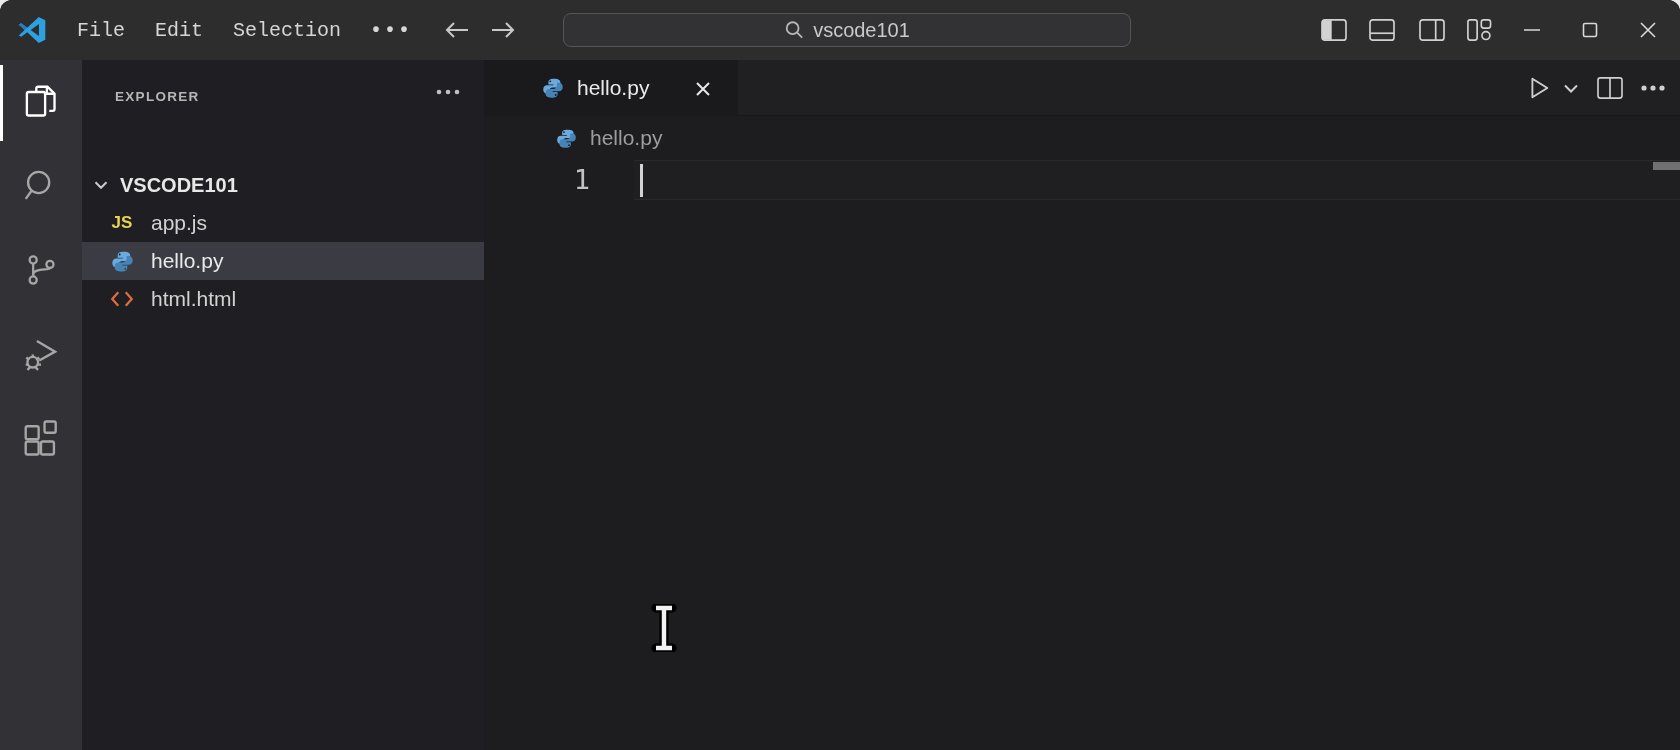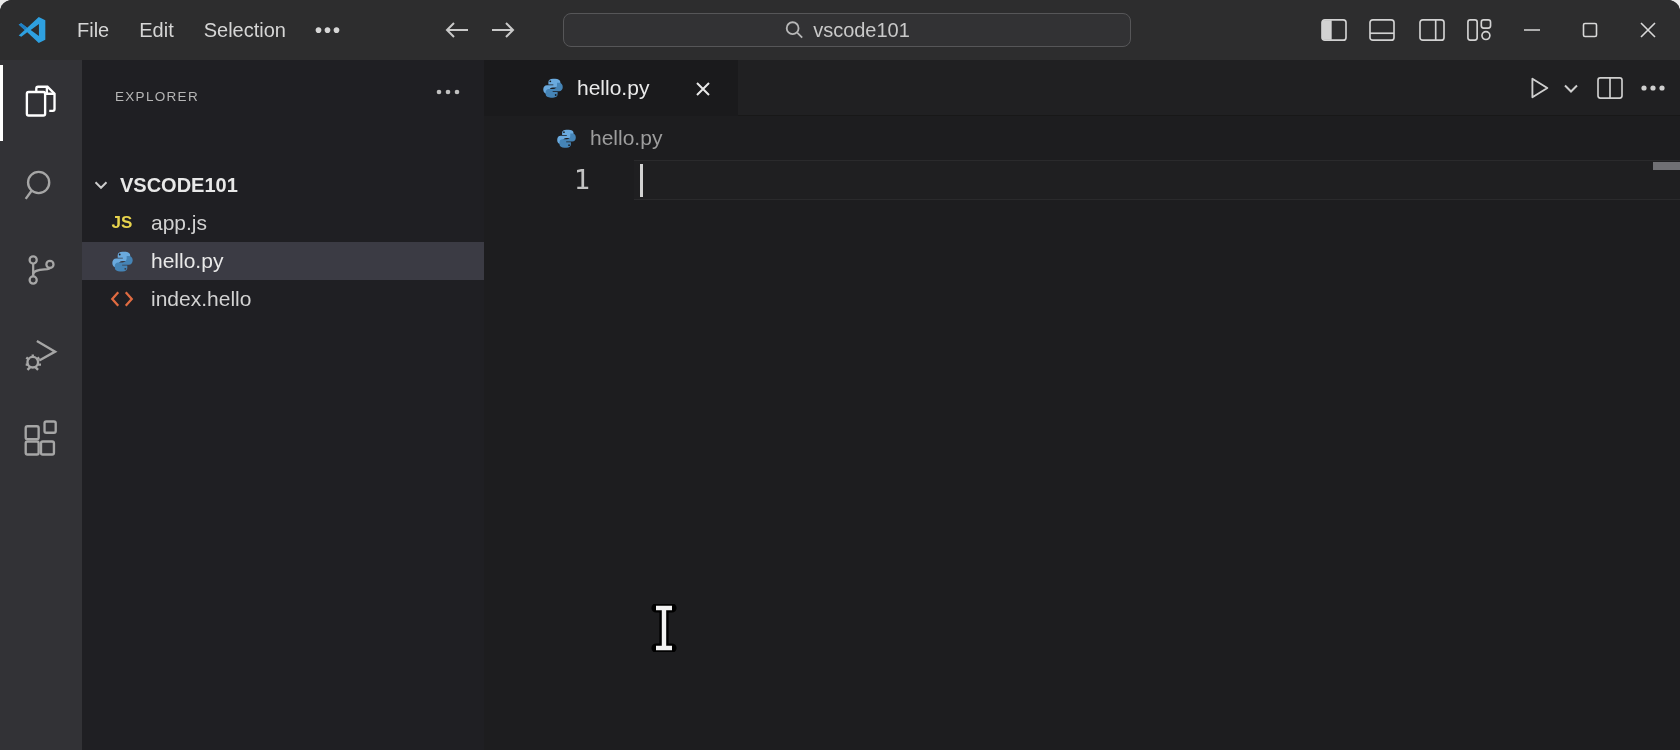--- a/index.html
+++ b/index.html
@@ -7,21 +7,21 @@
               font-family:"Liberation Sans", sans-serif; }
   svg { display:block; }
 
   .window { position:absolute; left:0; top:0; width:1680px; height:750px;
             border-radius:12px 12px 0 0; overflow:hidden; background:#1d1d1f; }
 
   
   .titlebar { position:absolute; left:0; top:0; width:1680px; height:60px;
               background:#2d2d2e; }
   .vscode-logo { position:absolute; left:17px; top:15px; }
-  .menubar { position:absolute; left:62px; top:0; height:60px; display:flex; align-items:center; }
+  .menubar { position:absolute; left:62px; top:0; height:60px; display:flex; align-items:center;font-family:Liberation Mono, monospace; }
   .menu-item { color:#d6d6d6; font-size:20px; padding:6px 15px; border-radius:6px; cursor:default; }
   .menu-more { color:#d6d6d6; padding:6px 14px; letter-spacing:2px; font-size:20px; font-weight:700; }
   .nav-arrow { position:absolute; top:16px; width:34px; height:28px; display:flex;
                align-items:center; justify-content:center; }
   .nav-back { left:440px; } .nav-fwd { left:486px; }
   .search-box { position:absolute; left:563px; top:13px; width:568px; height:34px;
                 background:#323234; border:1px solid #565658; border-radius:8px;
                 display:flex; align-items:center; justify-content:center; gap:9px;
                 color:#c9c9c9; font-size:20px; }
   .ctl { position:absolute; top:0; height:60px; width:44px; display:flex;
@@ -32,21 +32,21 @@
                  background:#323236; }
   .ab-item { position:relative; width:82px; height:84px; display:flex;
              align-items:center; justify-content:center; }
   .ab-indicator { position:absolute; left:0; top:5px; width:3px; height:76px; background:#ffffff; }
 
   
   .sidebar { position:absolute; left:82px; top:60px; width:402px; height:690px;
              background:#1f1f23; }
   .sb-header { position:absolute; left:0; top:16px; width:402px; height:40px;
                display:flex; align-items:center; }
-  .sb-title { color:#b6b6b6; font-size:13.5px; letter-spacing:1.3px; margin-left:33px; }
+  .sb-title { color:#b6b6b6; font-size:13.5px; letter-spacing:1.3px; margin-left:33px;font-weight:bold; }
   .sb-dots { position:absolute; right:18px; top:6px; padding:6px; }
   .tree { position:absolute; left:0; top:106px; width:402px; }
   .tree-row { height:38px; display:flex; align-items:center; cursor:default; }
   .tree-row.folder { font-weight:700; color:#e8e8e8; font-size:20px; }
   .tree-row.folder .twisty { margin-left:8px; margin-right:8px; }
   .file-row { color:#d2d2d2; font-size:21px; }
   .file-row .ficon { width:24px; margin-left:28px; margin-right:17px; display:flex; justify-content:center; }
   .file-row.selected { background:#3b3b44; color:#e9e9e9; }
   .js-badge { color:#e8d44d; font-weight:700; font-size:17px; letter-spacing:0; }
 
@@ -246,21 +246,21 @@
         <span>hello.py</span>
       </div>
 
       <div class="tree-row file-row">
         <span class="ficon">
           <svg width="24" height="20" viewBox="0 0 32 26" fill="none" stroke="#e06b41" stroke-width="3">
             <path d="M11 4 L3 13 L11 22"></path>
               <path d="M21 4 L29 13 L21 22"></path>
           </svg>
         </span>
-        <span>index.hello</span>
+        <span>html.html</span>
       </div>
     </div>
   </div>
 
   <div class="editor">
     <div class="tabstrip">
       <div class="tab">
         <span class="ticon">
           <svg width="22" height="22" viewBox="0 0 32 32">
             <path fill="#6aaade" d="M15.9 2.5c-4.2 0-6.6 1.8-6.6 4.8v3.5h7.2v1.1H7.2c-3.2 0-5.4 2.5-5.4 6.2s2.2 6.1 5.4 6.1h3v-3.6c0-3 2.5-5.4 5.6-5.4h6.4c2.6 0 4.5-2 4.5-4.5V7.3c0-3-3.3-4.8-7.5-4.8h-3.3z"></path>

